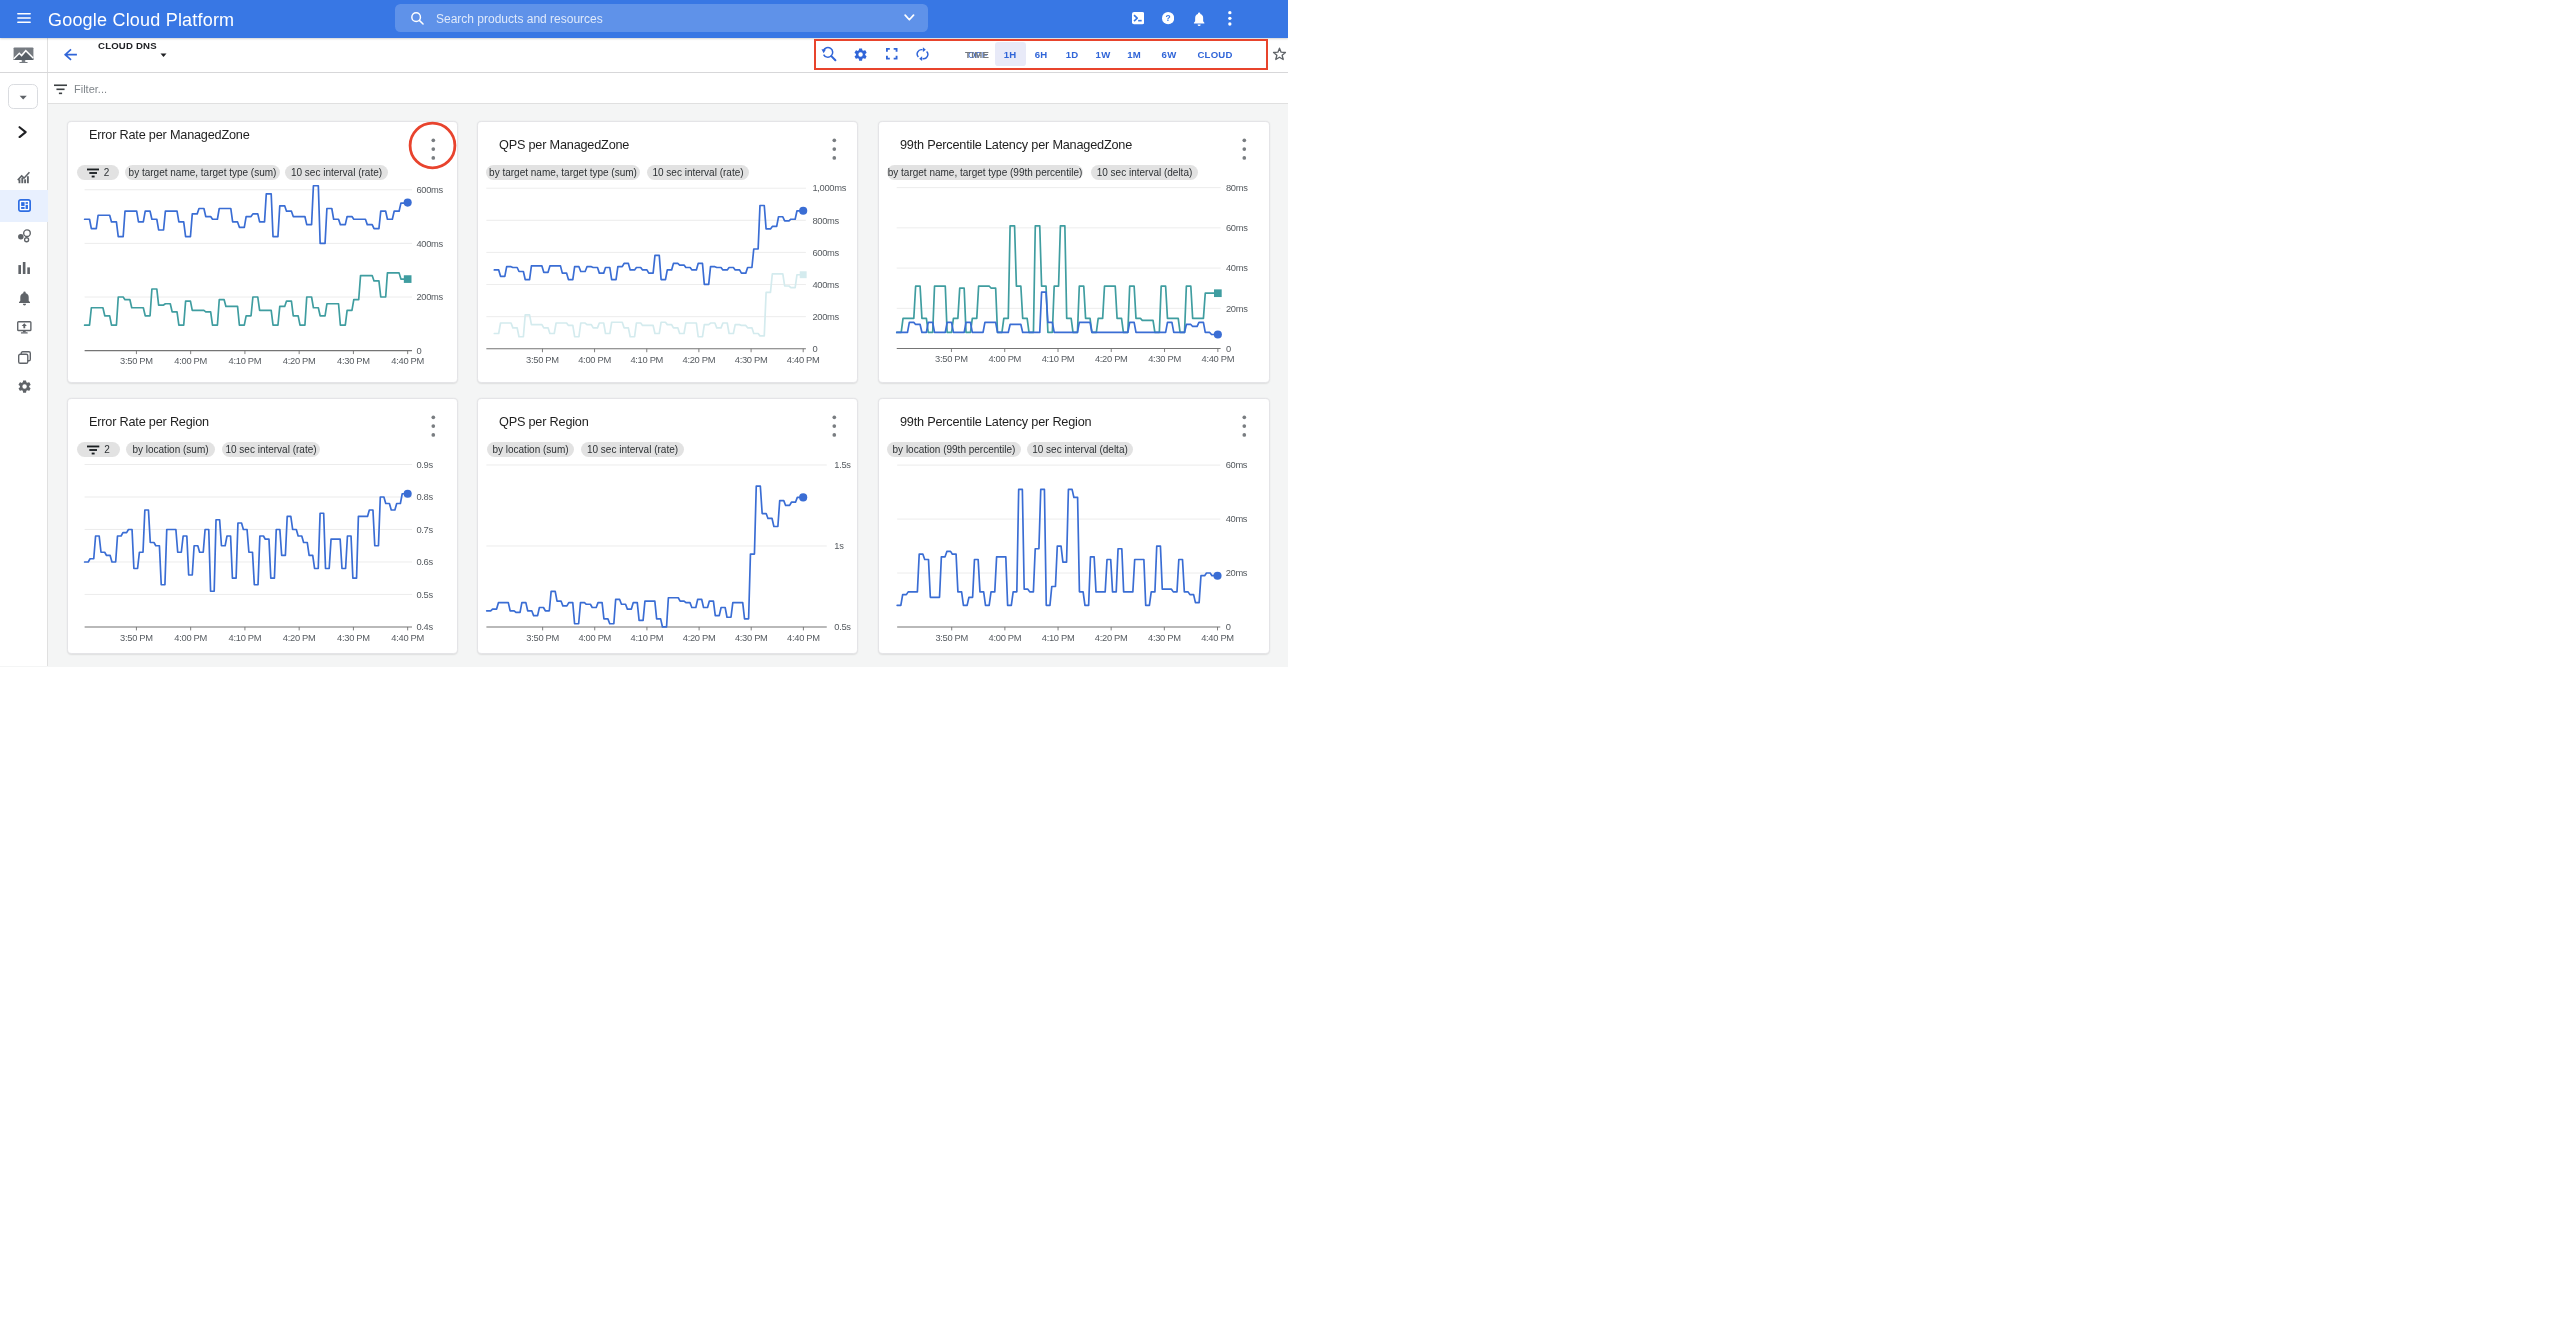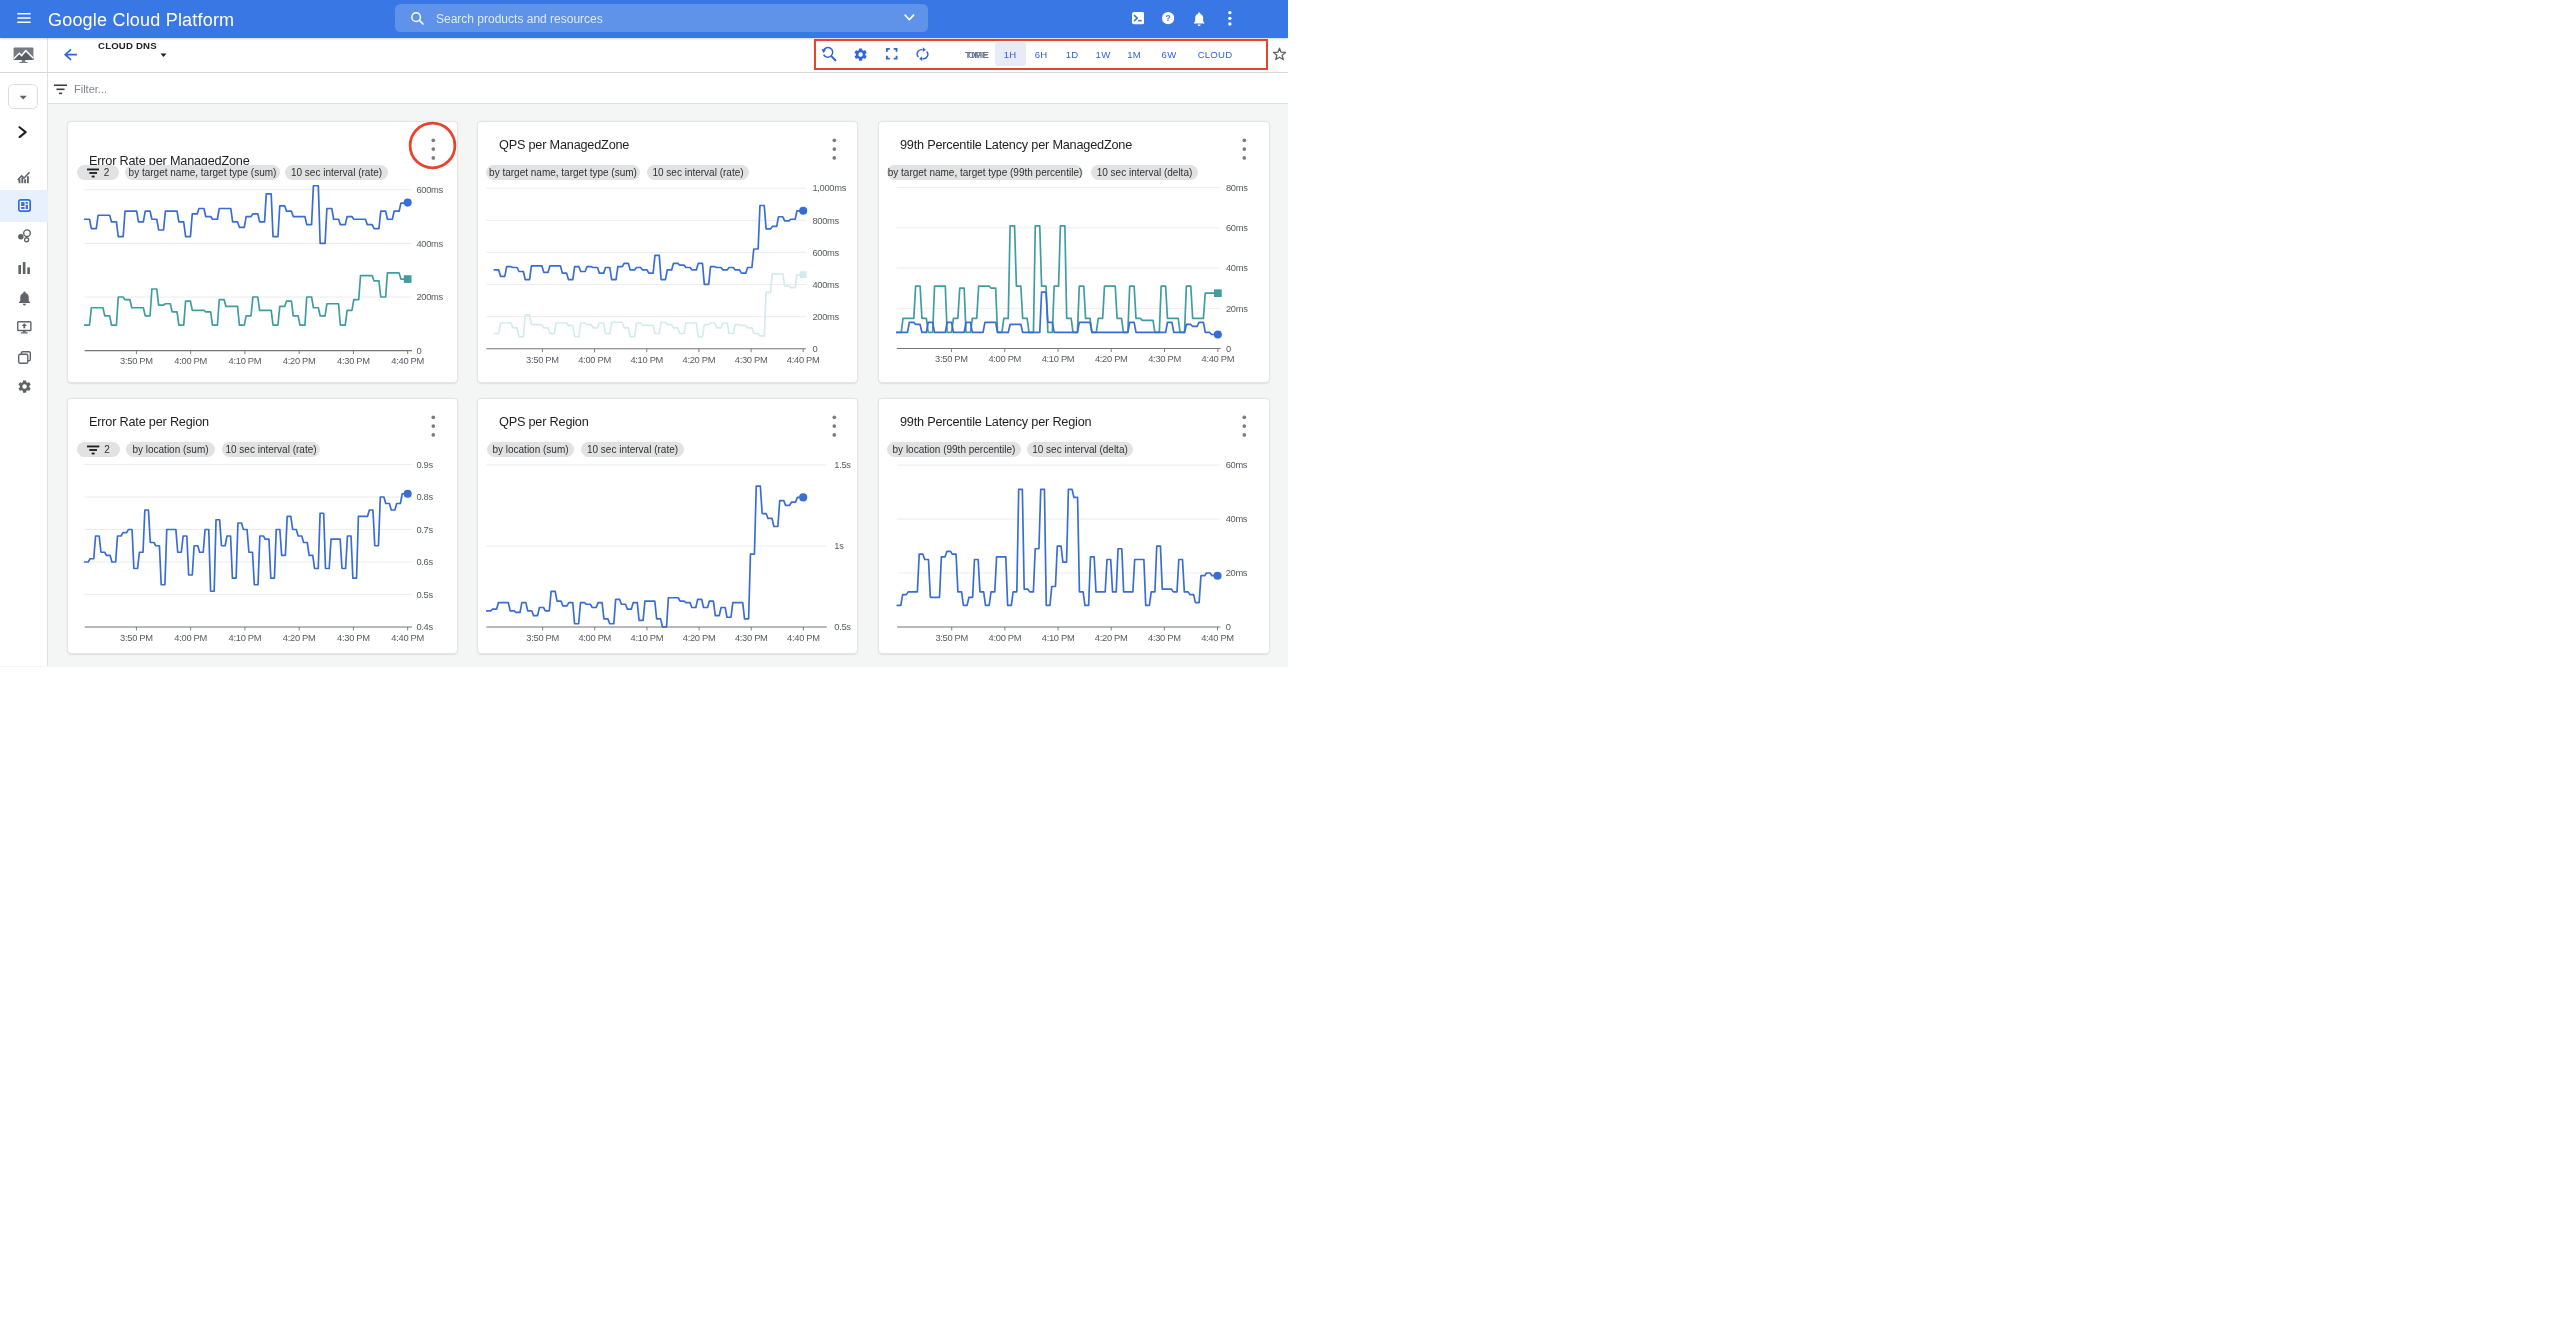--- a/index.html
+++ b/index.html
@@ -2,21 +2,21 @@
 <html style="font-size:12.3px"><head><meta charset="utf-8"><style>
 *{margin:0;padding:0;box-sizing:border-box}
 html,body{width:1288px;height:667px;overflow:hidden}
 #page{position:relative;width:1288px;height:667px;font-family:"Liberation Sans",sans-serif;background:#f4f5f5}
 .appbar{position:absolute;left:0;top:0;width:100%;height:38px;background:#3877e4;z-index:20;box-shadow:0 0.8px 2.3px rgba(0,0,0,.25)}
 .brand{position:absolute;left:48px;top:10.4px;color:#fff;font-size:18px;letter-spacing:0.2px}
 .sbar{position:absolute;left:395px;top:3.8px;width:533px;height:28px;background:rgba(255,255,255,.2);border-radius:5.4px}
 .sph{position:absolute;left:436px;top:11.5px;font-size:12px;color:rgba(255,255,255,.8)}
 .toolrow{position:absolute;left:0;top:38px;width:100%;height:34px;background:#fff;z-index:5}
 .clouddns{position:absolute;z-index:15;left:98px;top:40px;font-size:9.6px;font-weight:bold;color:#202124;letter-spacing:0.2px}
-.tbtn{position:absolute;z-index:15;top:49px;transform:translateX(-50%);font-size:9.6px;font-weight:normal;color:#3065d8;letter-spacing:0.2px}
+.tbtn{position:absolute;z-index:15;top:49px;transform:translateX(-50%);font-size:9.6px;font-weight:bold;color:#3065d8;letter-spacing:0.2px}
 .time{position:absolute;z-index:15;left:965px;top:49px;font-size:9.6px;font-weight:bold;color:#75797e;letter-spacing:0.3px}
 .off{position:absolute;z-index:15;left:968px;top:49px;font-size:9.6px;font-weight:normal;color:#3065d8;letter-spacing:0.2px}
 .sel1h{position:absolute;z-index:14;left:995px;top:42px;width:31px;height:24px;background:#e8eaf8;border-radius:3.1px}
 .filterrow{position:absolute;left:48px;top:73px;width:1240px;height:31px;background:#fff;border-bottom:0.8px solid #e0e0e0;z-index:4}
 .fph{position:absolute;z-index:15;left:74px;top:83px;font-size:11px;color:#80868b}
 .sidebar{position:absolute;left:0;top:38px;width:48px;height:628px;background:#fff;border-right:0.8px solid #e0e0e0;z-index:10}
 .sbsel{position:absolute;left:0;top:152px;width:48px;height:32px;background:#e8f0fe}
 .sbbox{position:absolute;z-index:15;left:8.4px;top:84px;width:30px;height:25px;border:0.8px solid #dadce0;border-radius:5.4px;background:#fff}
 .hline{position:absolute;left:0;top:72px;width:100%;height:0.8px;background:#d7d7d9;z-index:12}
 .card{position:absolute;background:#fff;border:0.8px solid #e4e4e7;border-radius:4.6px;box-shadow:0 0.8px 1.5px rgba(0,0,0,.09)}
@@ -183,21 +183,21 @@
       <text x="373.1" y="316.8" text-anchor="middle" class="tl">4:30 PM</text>
       <line x1="442.5" y1="298.8" x2="442.5" y2="303.3" stroke="#757575" stroke-width="1.2"></line>
       <text x="442.5" y="316.8" text-anchor="middle" class="tl">4:40 PM</text>
       <text x="453.1" y="91.8" class="tl">60ms</text>
       <text x="453.1" y="162.2" class="tl">40ms</text>
       <text x="453.1" y="232.6" class="tl">20ms</text>
       <text x="453.1" y="303.0" class="tl">0</text>
       <polyline points="24.4,270.6 29.2,270.6 31.6,256.6 36.4,256.6 38.8,253.0 43.6,253.0 46.0,253.0 50.8,253.0 53.2,203.8 58.0,203.8 60.4,210.8 65.3,210.8 67.7,260.1 72.5,260.1 74.9,260.1 79.7,260.1 82.1,207.3 86.9,207.3 89.3,200.2 94.1,200.2 96.5,203.8 101.3,203.8 103.7,253.0 108.5,253.0 110.9,270.6 115.7,270.6 118.1,260.1 122.9,260.1 125.3,210.8 130.1,210.8 132.5,253.0 137.3,253.0 139.7,270.6 144.5,270.6 146.9,253.0 151.8,253.0 154.2,207.3 159.0,207.3 161.4,207.3 166.2,207.3 168.6,270.6 173.4,270.6 175.8,253.0 180.6,253.0 183.0,119.3 187.8,119.3 190.2,249.5 195.0,249.5 197.4,253.0 202.2,253.0 204.6,196.7 209.4,196.7 211.8,119.3 216.6,119.3 219.0,270.6 223.8,270.6 226.2,246.0 231.0,246.0 233.4,193.2 238.3,193.2 240.7,214.3 245.5,214.3 247.9,119.3 252.7,119.3 255.1,129.8 259.9,129.8 262.3,253.0 267.1,253.0 269.5,270.6 274.3,270.6 276.7,207.3 281.5,207.3 283.9,253.0 288.7,253.0 291.1,253.0 295.9,253.0 298.3,210.8 303.1,210.8 305.5,253.0 310.3,253.0 312.7,196.7 317.6,196.7 320.0,253.0 324.8,253.0 327.2,253.0 332.0,253.0 334.4,210.8 339.2,210.8 341.6,210.8 346.4,210.8 348.8,270.6 353.6,270.6 356.0,253.0 360.8,253.0 363.2,193.2 368.0,193.2 370.4,249.5 375.2,249.5 377.6,249.5 382.4,249.5 384.8,253.0 389.6,253.0 392.0,210.8 396.8,210.8 399.2,253.0 404.1,253.0 406.5,256.6 411.3,256.6 413.7,267.1 418.5,267.1 420.9,231.9 425.7,231.9 428.1,228.4 432.9,228.4 435.3,231.9 440.1,231.9 442.5,231.9" fill="none" stroke="#3a6dd4" stroke-width="2.2" stroke-linejoin="round" stroke-linecap="round"></polyline>
       <circle cx="442.5" cy="231.9" r="5.3" fill="#3a6dd4"></circle>
     </svg>
-<div class="ctitle" style="left:89px;top:154px">Error Rate per ManagedZone</div>
+<div class="ctitle" style="left:89px;top:128px">Error Rate per ManagedZone</div>
     <div class="ctitle" style="left:499px;top:138px">QPS per ManagedZone</div>
     <div class="ctitle" style="left:900px;top:138px">99th Percentile Latency per ManagedZone</div>
     <div class="ctitle" style="left:89px;top:415px">Error Rate per Region</div>
     <div class="ctitle" style="left:499px;top:415px">QPS per Region</div>
     <div class="ctitle" style="left:900px;top:415px">99th Percentile Latency per Region</div>
 <div class="chip" style="left:77px;top:165px;width:42px"><svg width="12.3" height="10" viewBox="0 0 16 13" style="margin-right:4.6px">
         <rect x="0" y="0.7" width="16" height="2.4" fill="#1b1f22"></rect>
         <rect x="3" y="5.3" width="10" height="2.4" fill="#1b1f22"></rect>
         <rect x="6.1" y="9.9" width="3.8" height="2.4" fill="#1b1f22"></rect>
       </svg>2</div>

